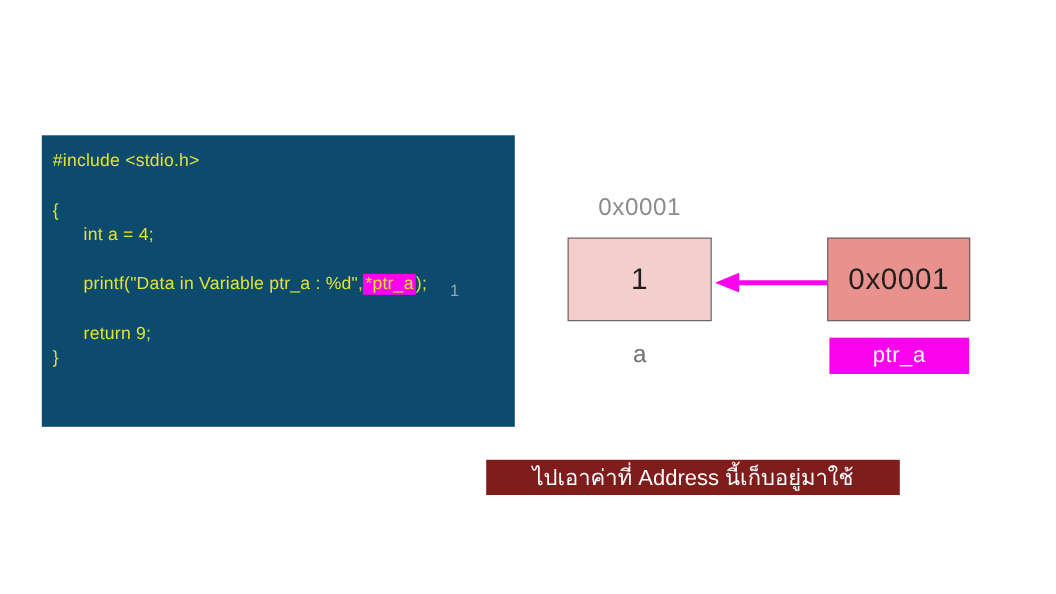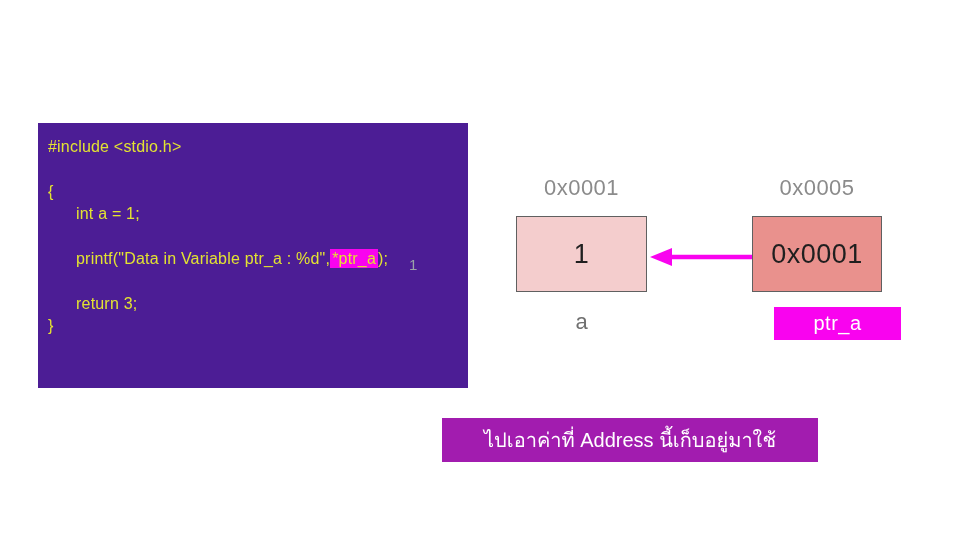--- a/index.html
+++ b/index.html
@@ -8,21 +8,21 @@
     position:relative;
     background:#ffffff;
     overflow:hidden;
     font-family:"Liberation Sans","DejaVu Sans",sans-serif;
   }
   .slide { position:absolute; inset:0; }
 
   
   .code-block {
     position:absolute; left:38px; top:123px; width:430px; height:265px;
-    background:#4c1d95;
+    background:#0c4a6e;
     padding:13px 0 0 10px;
   }
   .code-line {
     font-size:16px; line-height:22.4px; height:22.4px;
     color:#e3e331; white-space:pre; letter-spacing:0.2px;
   }
   .indent { padding-left:28px; }
   .hl { background:#f903ef; padding:1px 2px; }
   .code-annotation {
     position:absolute; left:371px; top:133px;
@@ -49,51 +49,50 @@
   .arrow-svg { position:absolute; left:646px; top:244px; width:108px; height:26px; }
 
   .name-a {
     position:absolute; left:516px; top:309px; width:131px; text-align:center;
     font-size:22px; color:#707070;
   }
   .name-ptr-box {
     position:absolute; left:754px; top:307px; width:127px; height:33px;
     background:#f903ef; color:#ffffff;
     display:flex; align-items:center; justify-content:center;
-    font-size:20px; letter-spacing:0.5px;margin-left:20px;
+    font-size:20px; letter-spacing:0.5px;
   }
 
   
   .caption {
-    position:absolute; left:442px; top:418px; width:376px; height:44px;
-    background:#a21caf; color:#ffffff;
+    position:absolute; left:442px; top:418px; width:376px; height:32px;
+    background:#7f1d1d; color:#ffffff;
     display:flex; align-items:center; justify-content:center;
     font-size:20px;
   }
 </style>
 </head>
 <body>
 
 <div class="slide">
 
   <div class="code-block">
     <div class="code-line">#include &lt;stdio.h&gt;</div>
     <div class="code-line"></div>
     <div class="code-line">{</div>
-    <div class="code-line indent">int a = 1;</div>
+    <div class="code-line indent">int a = 4;</div>
     <div class="code-line"></div>
     <div class="code-line indent"><span>printf("Data in Variable ptr_a : %d",</span><span class="hl">*ptr_a</span><span>);</span></div>
     <div class="code-line"></div>
-    <div class="code-line indent">return 3;</div>
+    <div class="code-line indent">return 9;</div>
     <div class="code-line">}</div>
     <div class="code-annotation">1</div>
   </div>
 
   <div class="addr-label addr-a">0x0001</div>
-  <div class="addr-label addr-ptr">0x0005</div>
 
   <div class="mem-box box-a">
     <span>1</span>
   </div>
   <div class="mem-box box-ptr">
     <span>0x0001</span>
   </div>
 
   <svg class="arrow-svg" viewBox="0 0 108 26" aria-hidden="true">
     <line x1="106" y1="13" x2="22" y2="13" stroke="#f903ef" stroke-width="4.5"></line>

